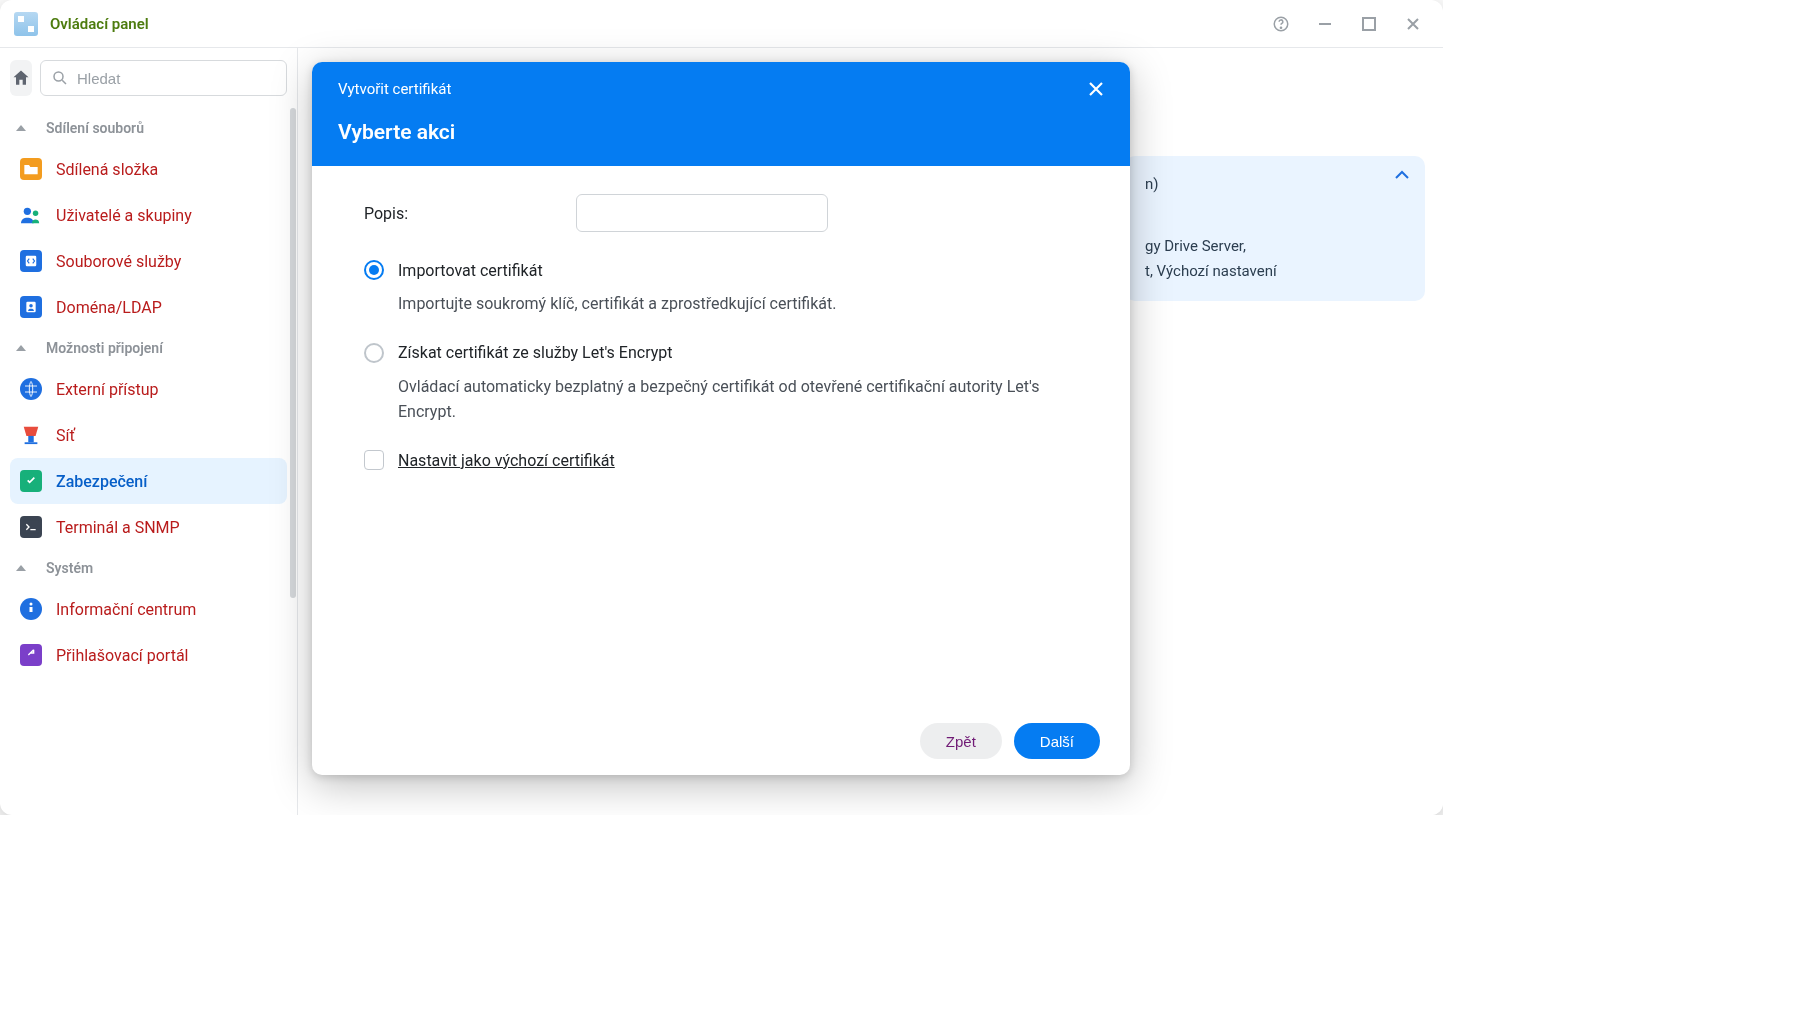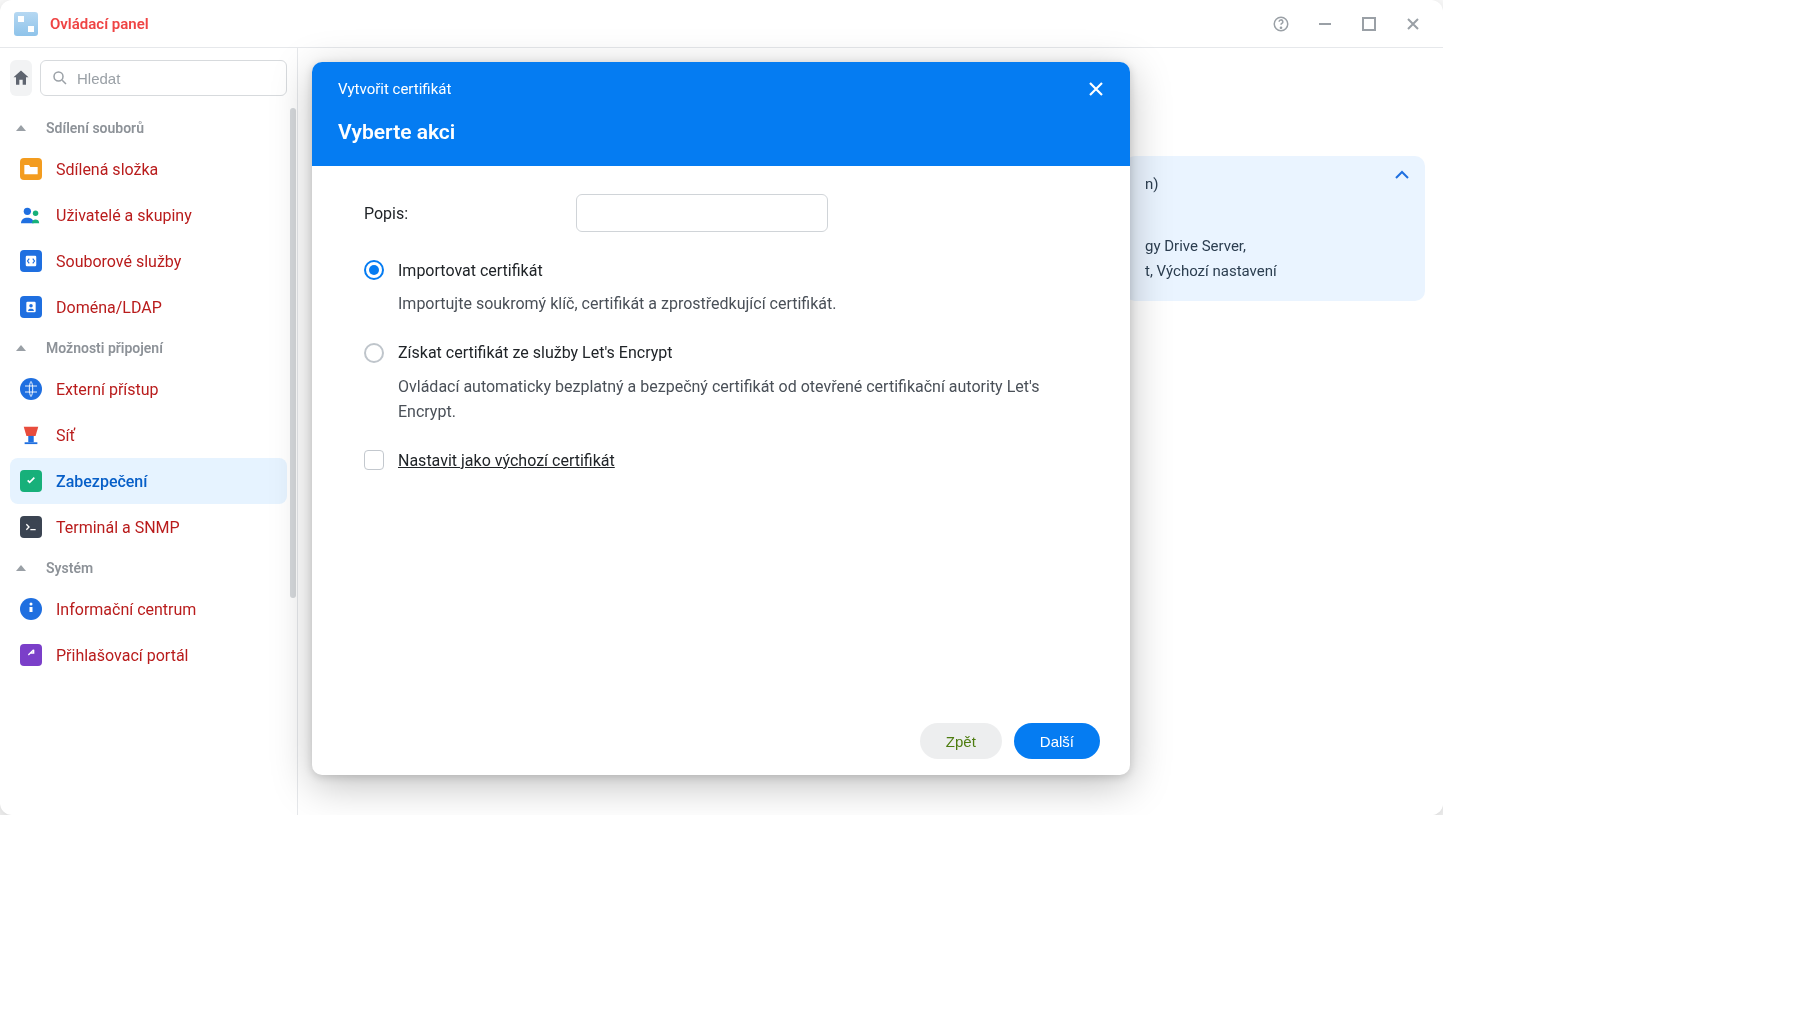--- a/index.html
+++ b/index.html
@@ -33,21 +33,21 @@
     width: 24px; height: 24px;
     background: linear-gradient(#b6d8f2,#8ec3ea);
     border-radius: 3px;
     position: relative;
   }
   .app-icon::before, .app-icon::after {
     content:""; position:absolute; background:#fff; width:6px; height:6px;
   }
   .app-icon::before { top:4px; left:4px; }
   .app-icon::after { bottom:4px; right:4px; }
-  .window-title { color:#ef4444; font-size:15px; font-weight:600; }
+  .window-title { color:#4d7c0f; font-size:15px; font-weight:600; }
   .titlebar-spacer { flex:1; }
   .titlebar-btn {
     width: 32px; height: 32px;
     display:flex; align-items:center; justify-content:center;
     color:#9aa0a6; font-size:18px;
     cursor:pointer;
   }
   .body {
     flex:1; display:flex; overflow:hidden;
   }
@@ -191,21 +191,21 @@
   .modal-footer {
     height:68px;
     display:flex; align-items:center; justify-content:flex-end;
     gap:12px; padding:0 30px;
   }
   .btn {
     height:36px; padding:0 26px;
     border-radius:18px; font-size:15px;
     border:none; cursor:pointer;
   }
-  .btn-secondary { background:#edeeef; color:#4d7c0f; }
+  .btn-secondary { background:#edeeef; color:#701a75; }
   .btn-primary { background:#057cf2; color:#fff; }
   svg { display:block; }
 </style>
 </head>
 <body>
 
 <div class="window">
   <div class="titlebar">
     <div class="app-icon"></div>
     <div class="window-title">Ovládací panel</div>

